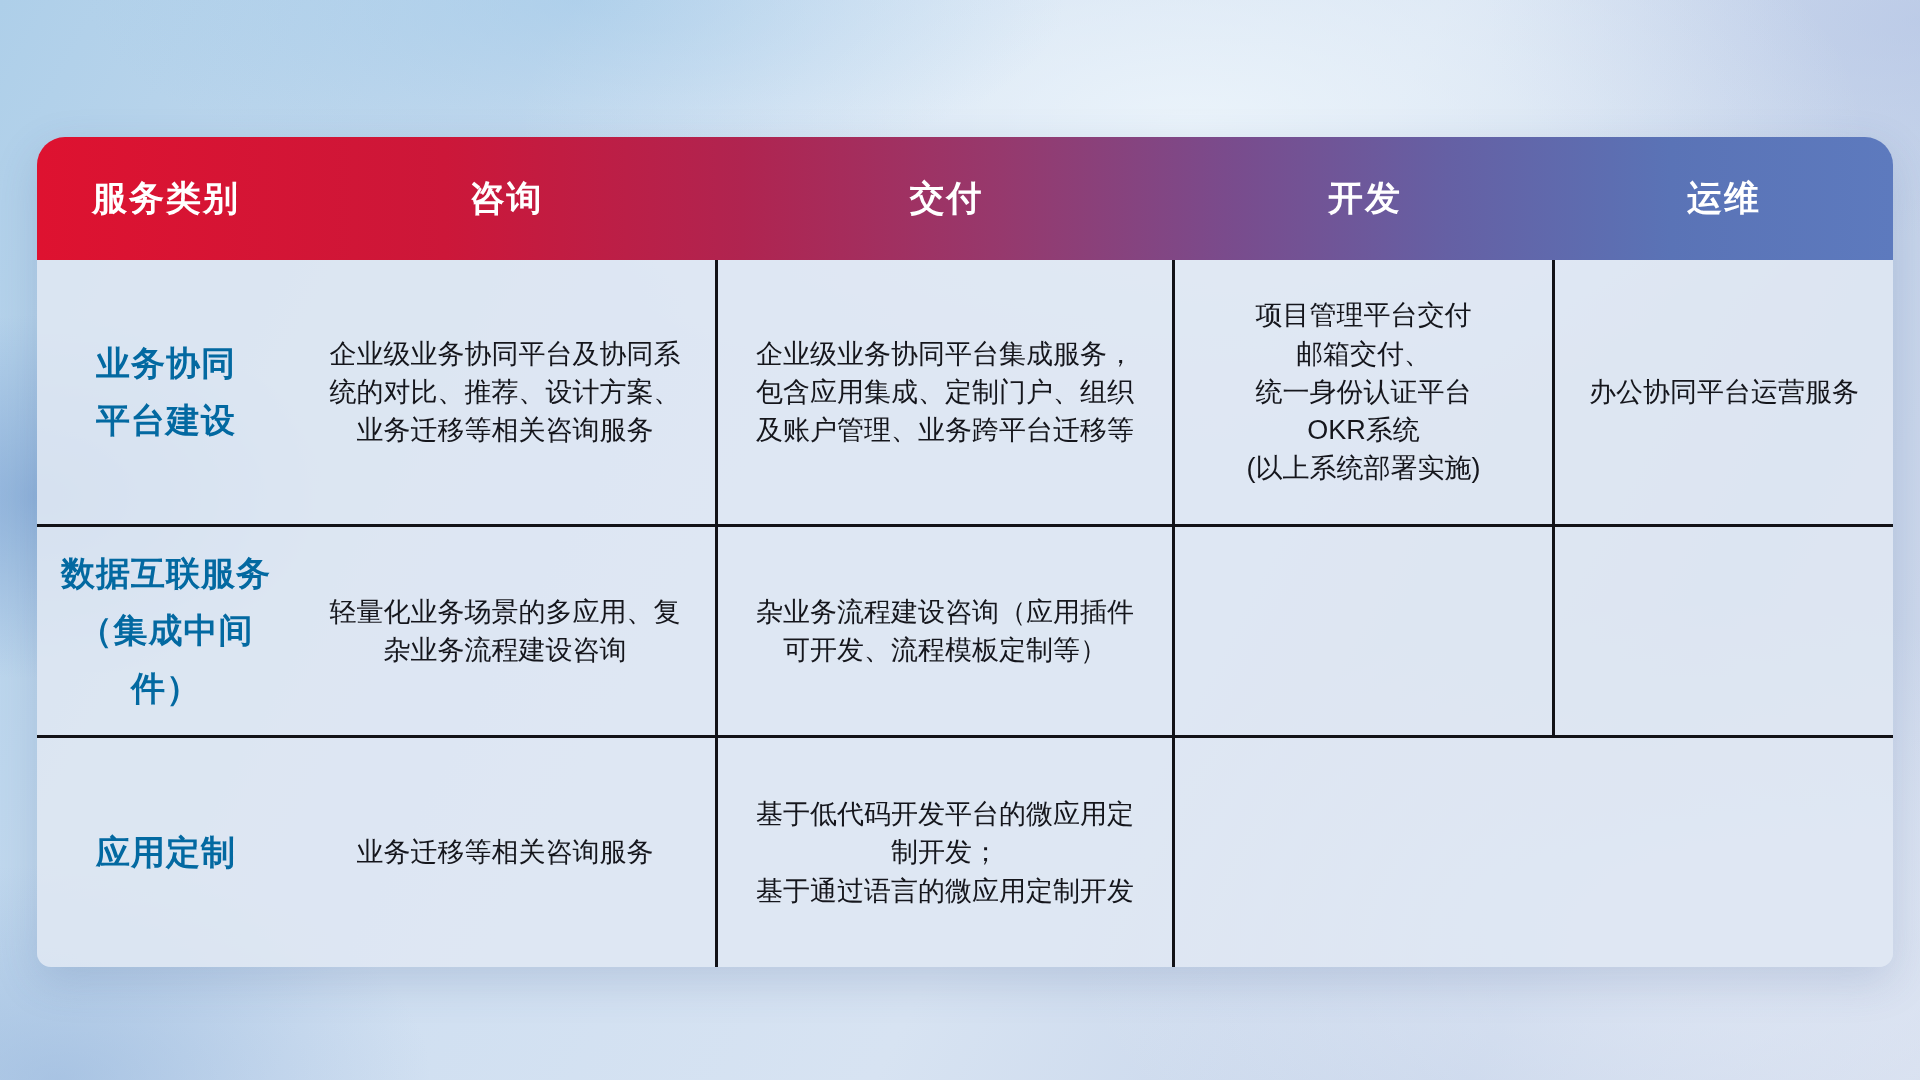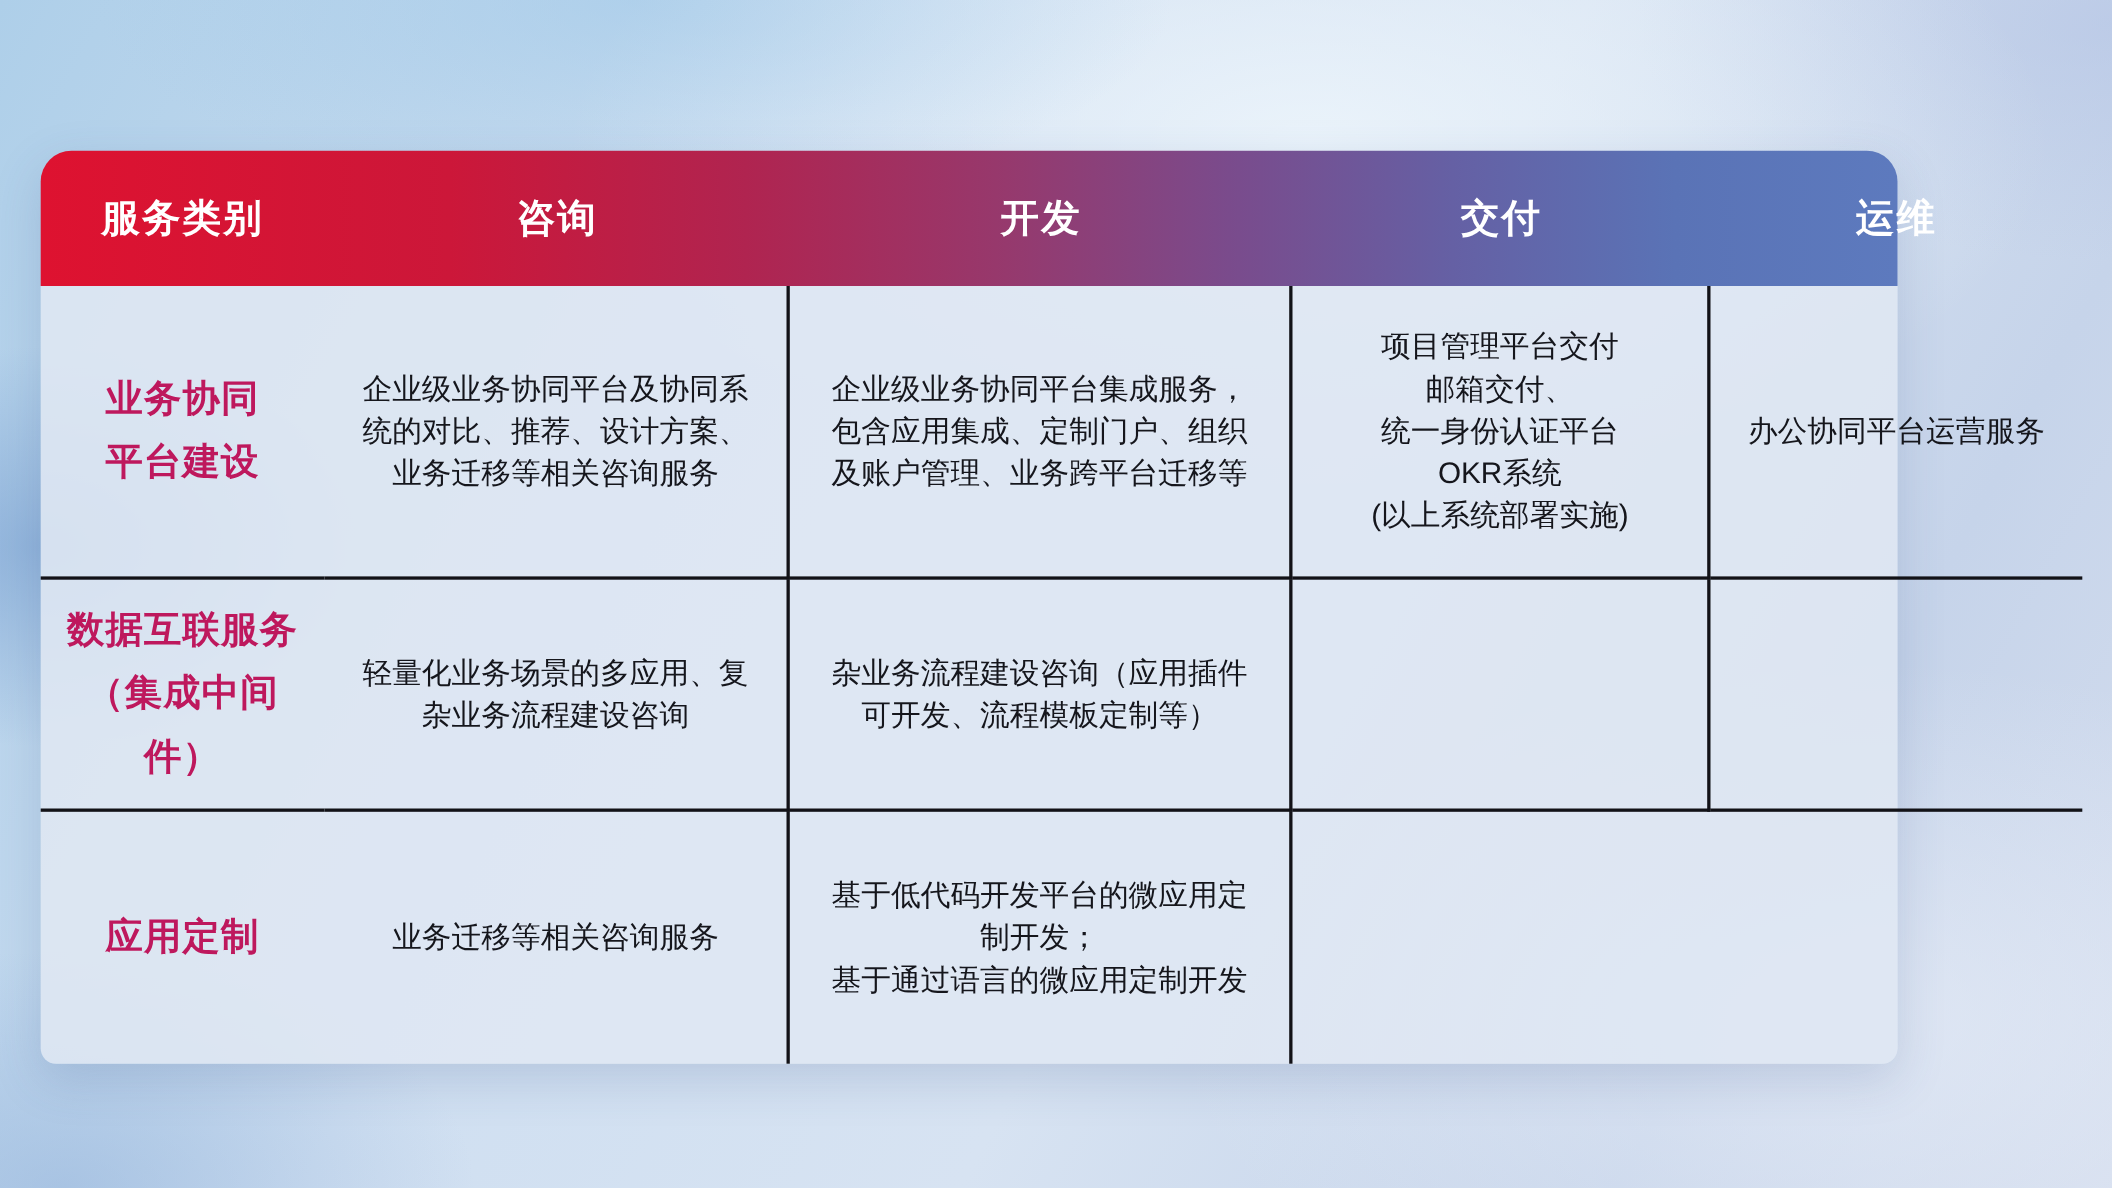--- a/index.html
+++ b/index.html
@@ -12,21 +12,21 @@
       radial-gradient(ellipse 700px 260px at 30% 0%,  rgba(158,200,232,0.55), rgba(158,200,232,0) 70%),
       radial-gradient(ellipse 900px 420px at 62% 12%, rgba(238,246,252,0.85), rgba(238,246,252,0) 75%),
       radial-gradient(ellipse 600px 300px at 100% 2%, rgba(178,194,228,0.55), rgba(178,194,228,0) 72%),
       radial-gradient(ellipse 800px 420px at 88% 86%, rgba(232,238,248,0.65), rgba(232,238,248,0) 78%),
       linear-gradient(118deg, #aecfe9 0%, #cfdff1 34%, #d7e3f2 58%, #c6d4ea 82%, #d4ddee 100%);
   }
 
   .panel {
     position: absolute;
     left: 37px; top: 137px;
-    width: 1688px;
+    width: 1856px;
     box-shadow: 0 14px 44px rgba(55, 85, 140, 0.18);
     border-radius: 28px 28px 14px 14px;
   }
 
   .thead {
     display: grid;
     grid-template-columns: 258px 423px 457px 380px 338px;
     height: 123px;
     align-items: center;
     border-radius: 28px 28px 0 0;
@@ -55,39 +55,39 @@
     align-items: center;
     justify-content: center;
     text-align: center;
     white-space: pre-line;
     padding: 2px 16px;
     font-size: 27px;
     line-height: 1.42;
     color: #15161c;
   }
   .td.category {
-    color: #be185d;
+    color: #0369a1;
     font-weight: bold;
     font-size: 34px;
     line-height: 1.68;
     letter-spacing: 1px;
   }
   .vline  { border-right: 3px solid #121217; }
   .hline  { border-bottom: 3px solid #121217; }
 </style>
 </head>
 <body>
 
 <div class="panel">
 
   <div class="thead">
     <div class="th">服务类别</div>
     <div class="th">咨询</div>
+    <div class="th">交付</div>
     <div class="th">开发</div>
-    <div class="th">交付</div>
     <div class="th">运维</div>
   </div>
 
   <div class="tbody">
 
     <div class="td category hline">业务协同
 平台建设</div>
     <div class="td hline vline">企业级业务协同平台及协同系
 统的对比、推荐、设计方案、
 业务迁移等相关咨询服务</div>

